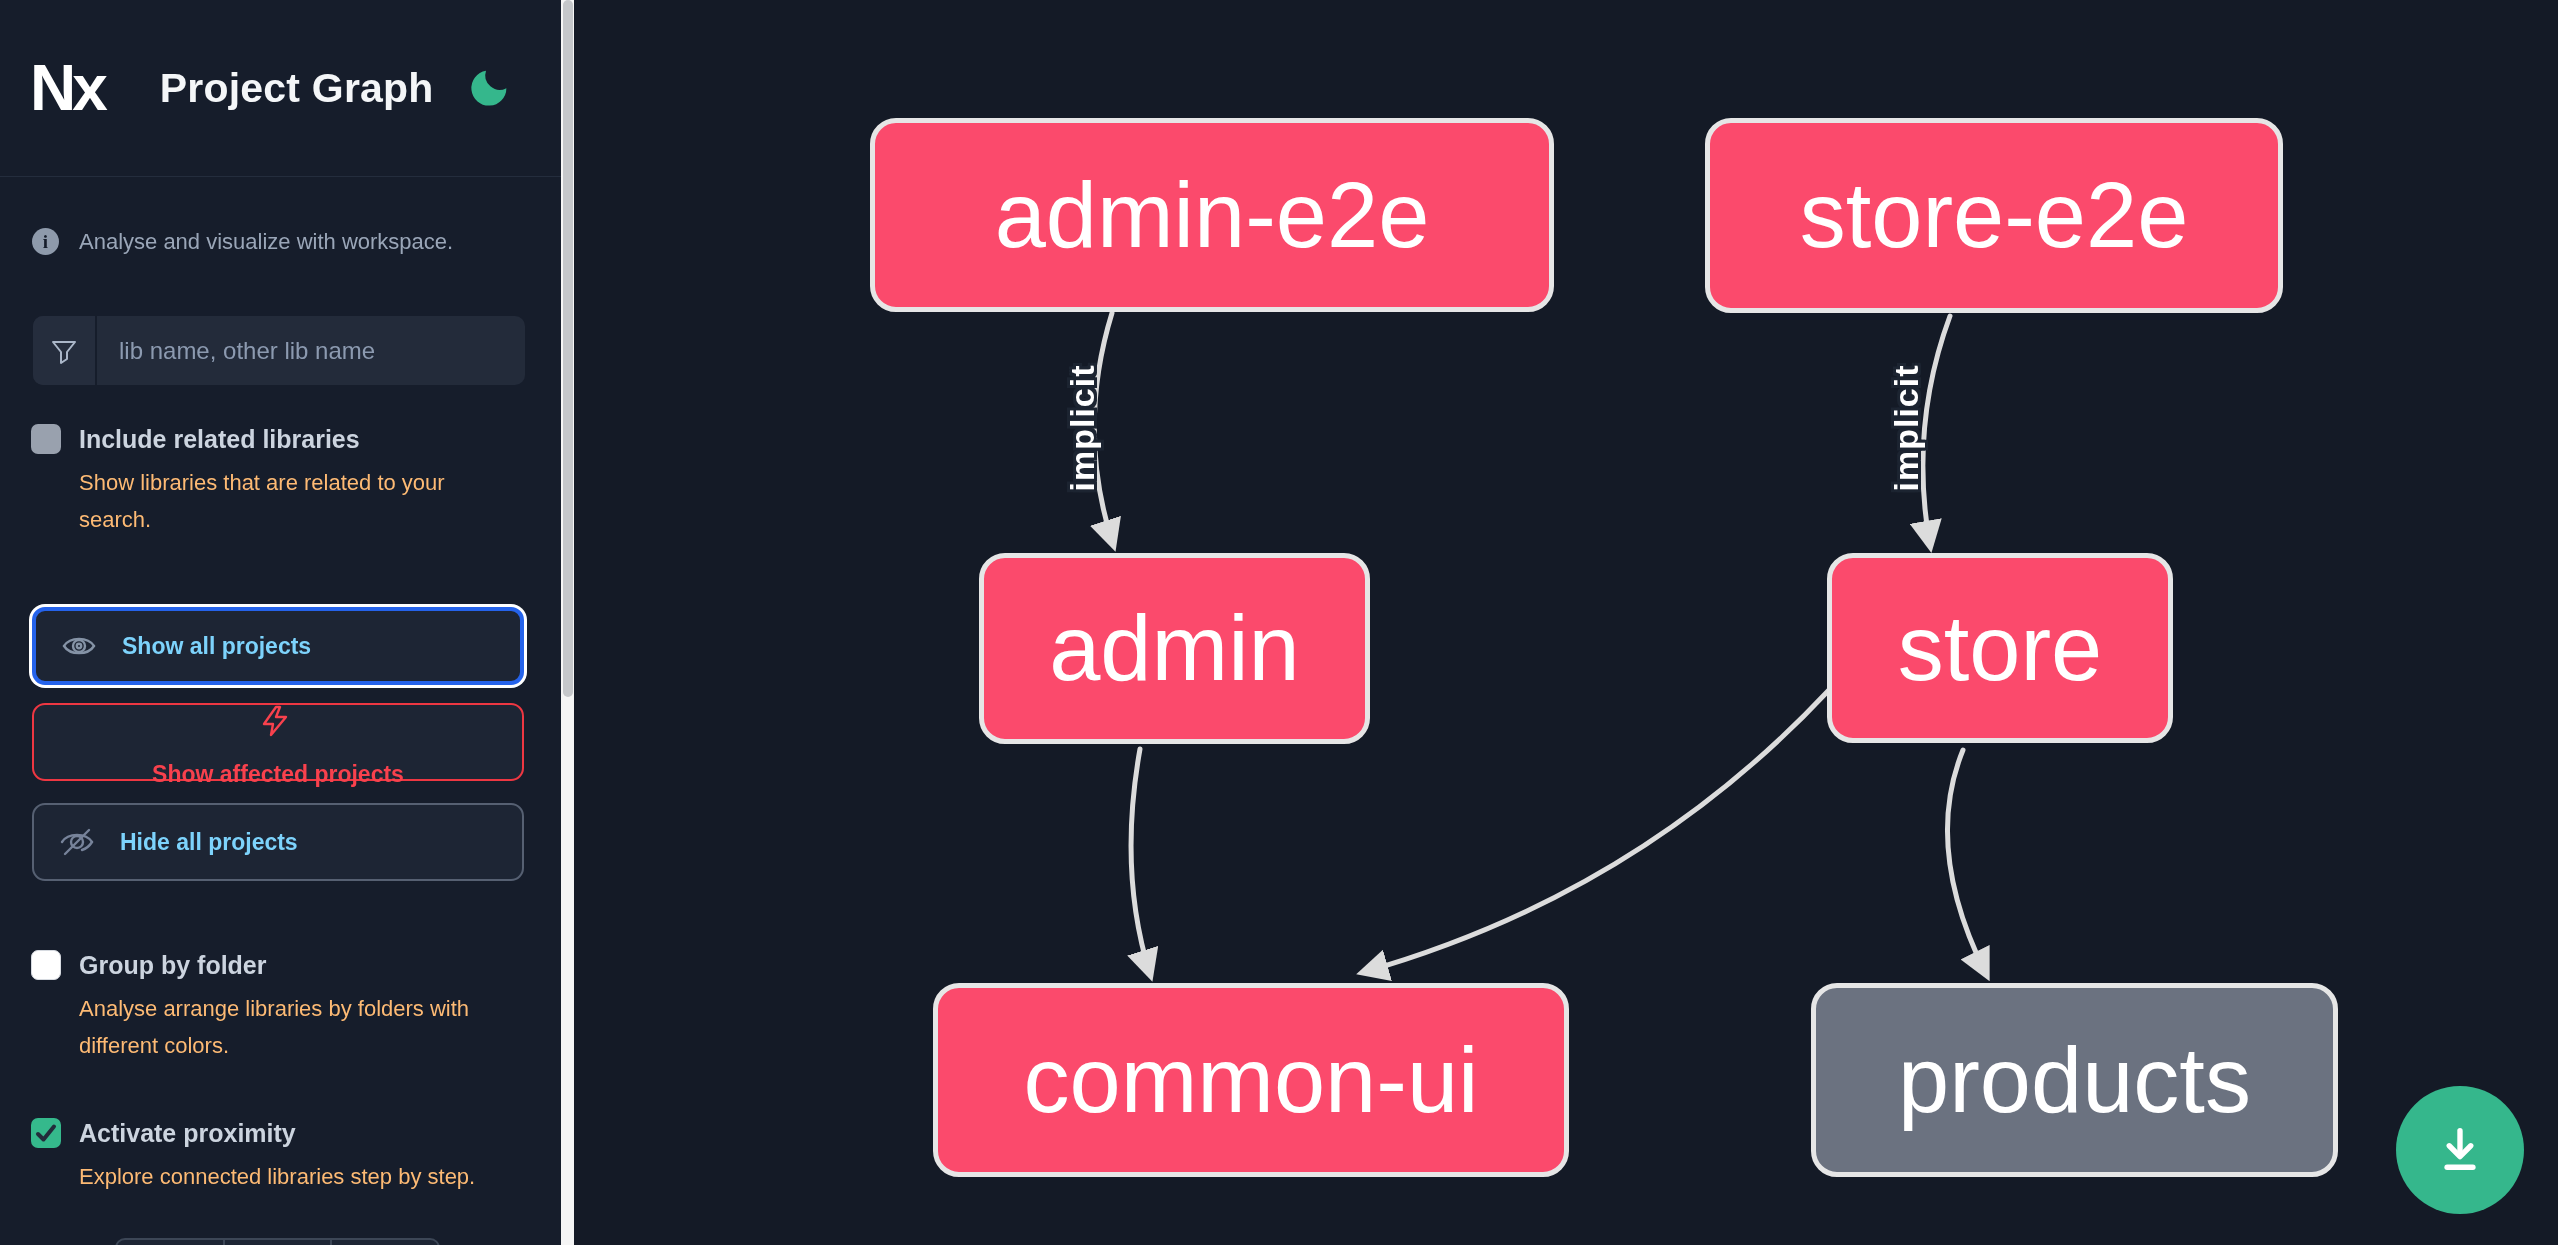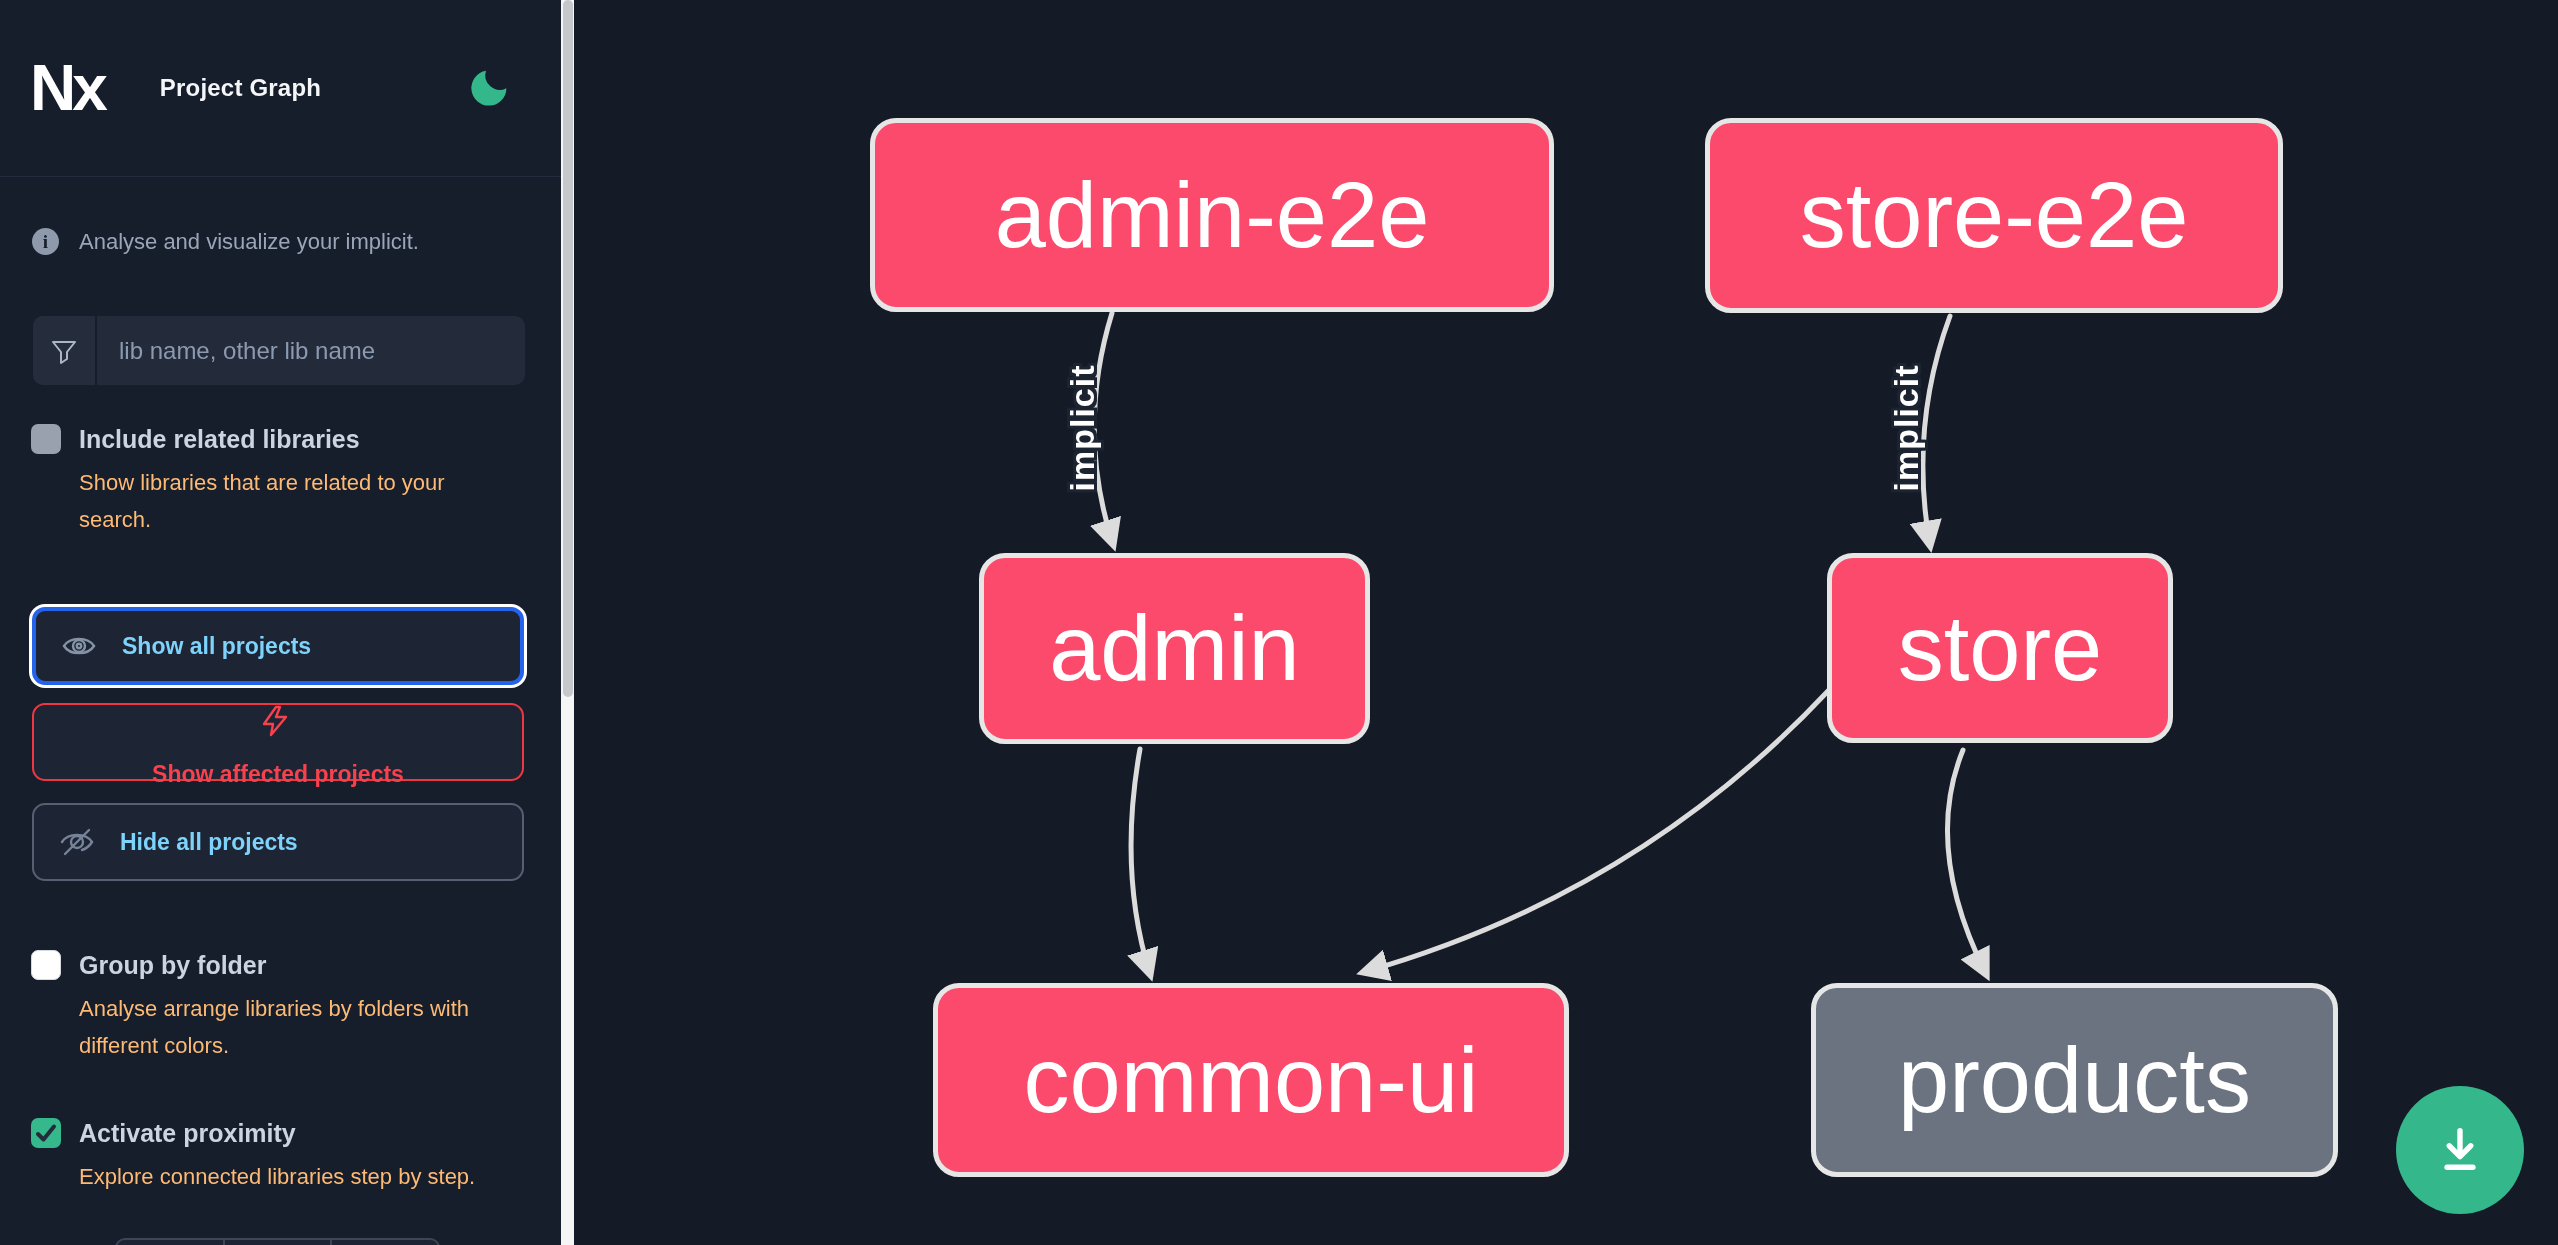--- a/index.html
+++ b/index.html
@@ -16,21 +16,21 @@
     background:#161d2b;
   }
   .sidebar-header {
     height:177px; border-bottom:1px solid #242d3d;
     display:flex; align-items:center; padding:0 54px 0 30px;
   }
   .logo {
     color:#ffffff; font-weight:800; font-size:64px; letter-spacing:-4px;
   }
   .app-title {
-    margin-left:56px; color:#f4f6f8; font-weight:700; font-size:24px; letter-spacing:0.2px;
+    margin-left:56px; color:#f4f6f8; font-weight:700; font-size:41px; letter-spacing:0.2px;
   }
   .moon { margin-left:auto; width:42px; height:42px; }
   .info-row {
     position:absolute; left:32px; top:228px; display:flex; align-items:center; gap:20px; width:500px;
   }
   .info-icon {
     width:27px; height:27px; border-radius:50%; background:#8e9aab;
     color:#161d2b; font-weight:800; font-size:19px; font-family:"Liberation Serif", serif;
     display:flex; align-items:center; justify-content:center; flex:0 0 auto;
   }
@@ -120,21 +120,21 @@
     <div class="app-title">Project Graph</div>
     <span class="moon">
       <svg viewBox="0 0 48 48" width="42" height="42">
         <path d="M29 5 A 20 20 0 1 0 45 31 A 16.5 16.5 0 0 1 29 5 Z" fill="#35b78c" transform="rotate(-18 24 24)"></path>
       </svg>
     </span>
   </div>
 
   <div class="info-row">
     <span class="info-icon">i</span>
-    <span class="info-text">Analyse and visualize your implicit.</span>
+    <span class="info-text">Analyse and visualize with workspace.</span>
   </div>
 
   <div class="search-box">
     <span class="search-prefix">
       <svg viewBox="0 0 32 32" width="32" height="32" fill="none" stroke="#aab6c8" stroke-width="2" stroke-linejoin="round" stroke-linecap="round">
         <path d="M5 7 H27 L19 17 V24 L13 28 V17 Z"></path>
       </svg>
     </span>
     <input class="search-input" type="text" placeholder="lib name, other lib name" style="">
   </div>

